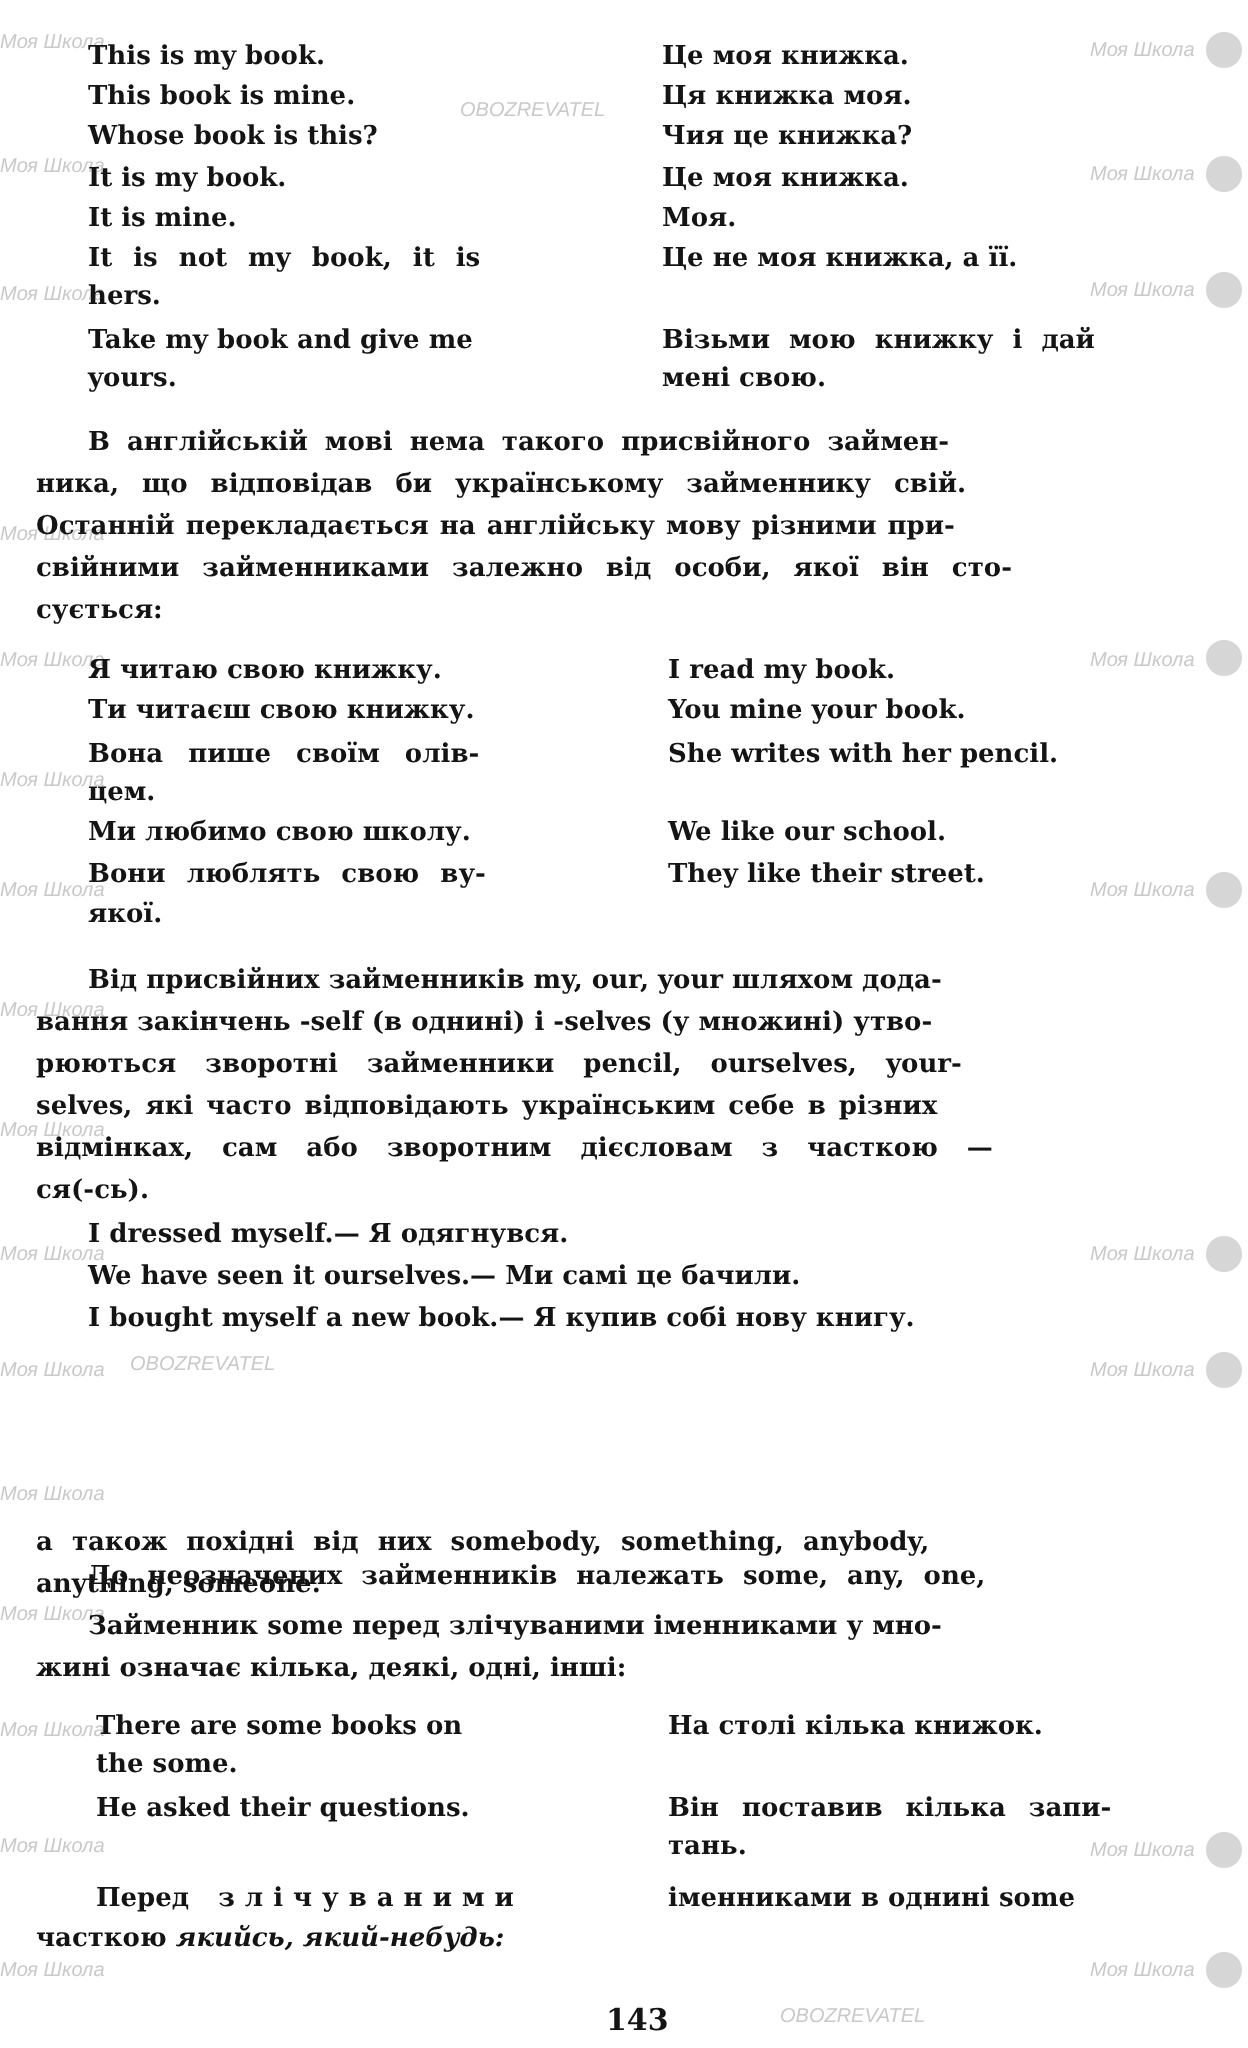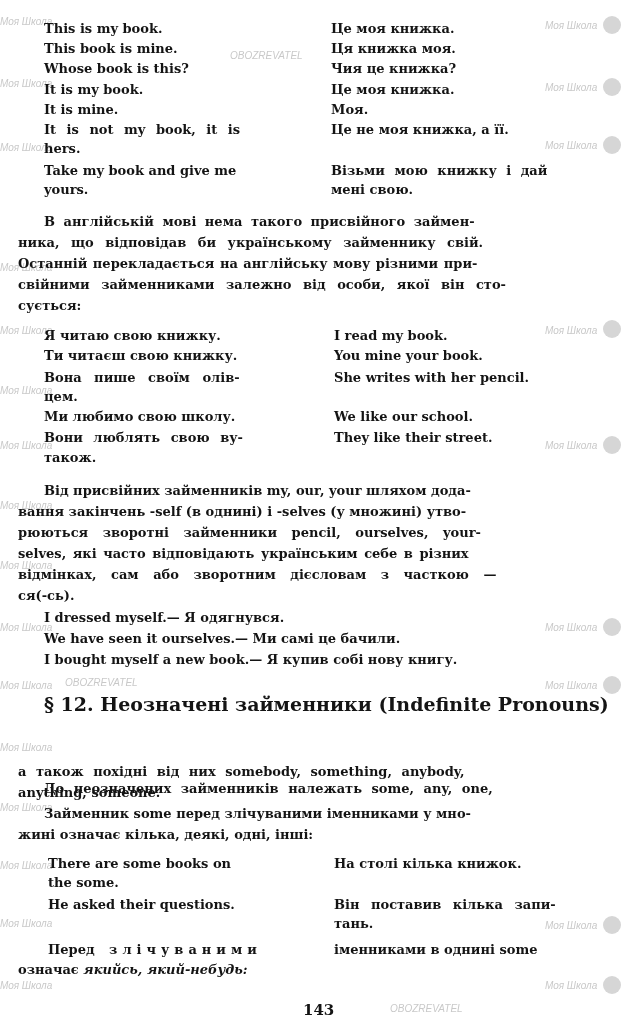--- a/index.html
+++ b/index.html
@@ -116,39 +116,38 @@
     <div class="line b" style="left:334px;top:368px">She writes with her pencil.</div>
 
     <div class="line b" style="left:44px;top:387px">цем.</div>
 
     <div class="line b" style="left:44px;top:407px">Ми любимо свою школу.</div>
     <div class="line b" style="left:334px;top:407px">We like our school.</div>
 
     <div class="line b" style="left:44px;top:428px;word-spacing:6px">Вони люблять свою ву-</div>
     <div class="line b" style="left:334px;top:428px">They like their street.</div>
 
-    <div class="line b" style="left:44px;top:448px">також.</div>
+    <div class="line b" style="left:44px;top:448px">якої.</div>
   </div>
 
   <div>
     <div class="line b" style="left:44px;top:481px">Від присвійних займенників my, our, your шляхом дода-</div>
     <div class="line b" style="left:18px;top:502px">вання закінчень -self (в однині) і -selves (у множині) утво-</div>
     <div class="line b" style="left:18px;top:523px;word-spacing:10px">рюються зворотні займенники pencil, ourselves, your-</div>
     <div class="line b" style="left:18px;top:544px;word-spacing:2px">selves, які часто відповідають українським себе в різних</div>
     <div class="line b" style="left:18px;top:565px;word-spacing:10px">відмінках, сам або зворотним дієсловам з часткою —</div>
     <div class="line b" style="left:18px;top:586px">ся(-сь).</div>
   </div>
 
   <div>
     <div class="line b" style="left:44px;top:608px">I dressed myself.— Я одягнувся.</div>
     <div class="line b" style="left:44px;top:629px">We have seen it ourselves.— Ми самі це бачили.</div>
     <div class="line b" style="left:44px;top:650px">I bought myself a new book.— Я купив собі нову книгу.</div>
   </div>
 
-  <div class="line heading" style="left:44px;top:694px">§ 12. Неозначені займенники (Indefinite Pronouns)</div>
 
   <div>
     <div class="line b" style="left:44px;top:779px;word-spacing:5px">До неозначених займенників належать some, any, one,</div>
     <div class="line b" style="left:18px;top:762px;word-spacing:5px">а також похідні від них somebody, something, anybody,</div>
     <div class="line b" style="left:18px;top:783px">anything, someone.</div>
   </div>
 
   <div>
     <div class="line b" style="left:44px;top:804px">Займенник some перед злічуваними іменниками у мно-</div>
     <div class="line b" style="left:18px;top:825px">жині означає кілька, деякі, одні, інші:</div>
@@ -163,20 +162,20 @@
     <div class="line b" style="left:334px;top:914px">тань.</div>
   </div>
 
   <div>
     <div class="line b" style="left:48px;top:940px">
       <span>Перед</span>
       <span class="spaced" style="margin-left:10px">злічуваними</span>
     </div>
     <div class="line b" style="left:334px;top:940px">іменниками в однині some</div>
     <div class="line b" style="left:18px;top:960px">
-      <span>означає</span>
+      <span>часткою</span>
       <span class="i">якийсь, який-небудь:</span>
     </div>
   </div>
 
   <div class="line pagenum" style="left:303px;top:1000px">143</div>
 
 </div>
 
 </body></html>

